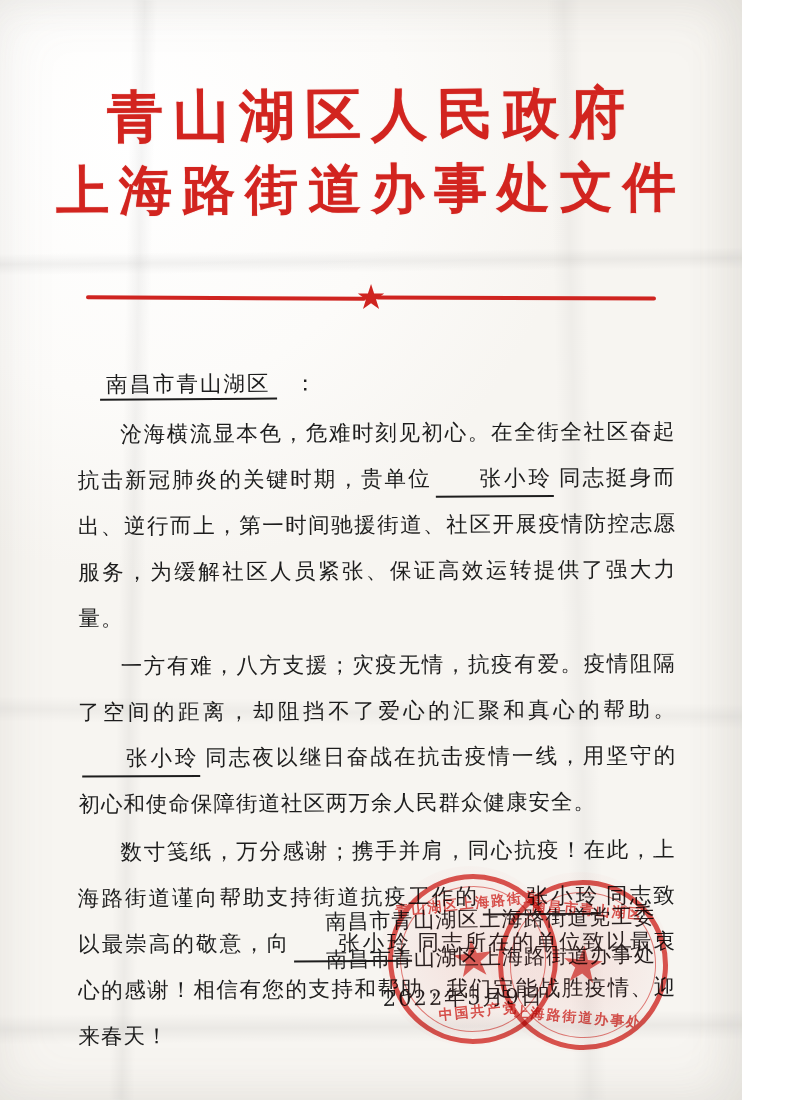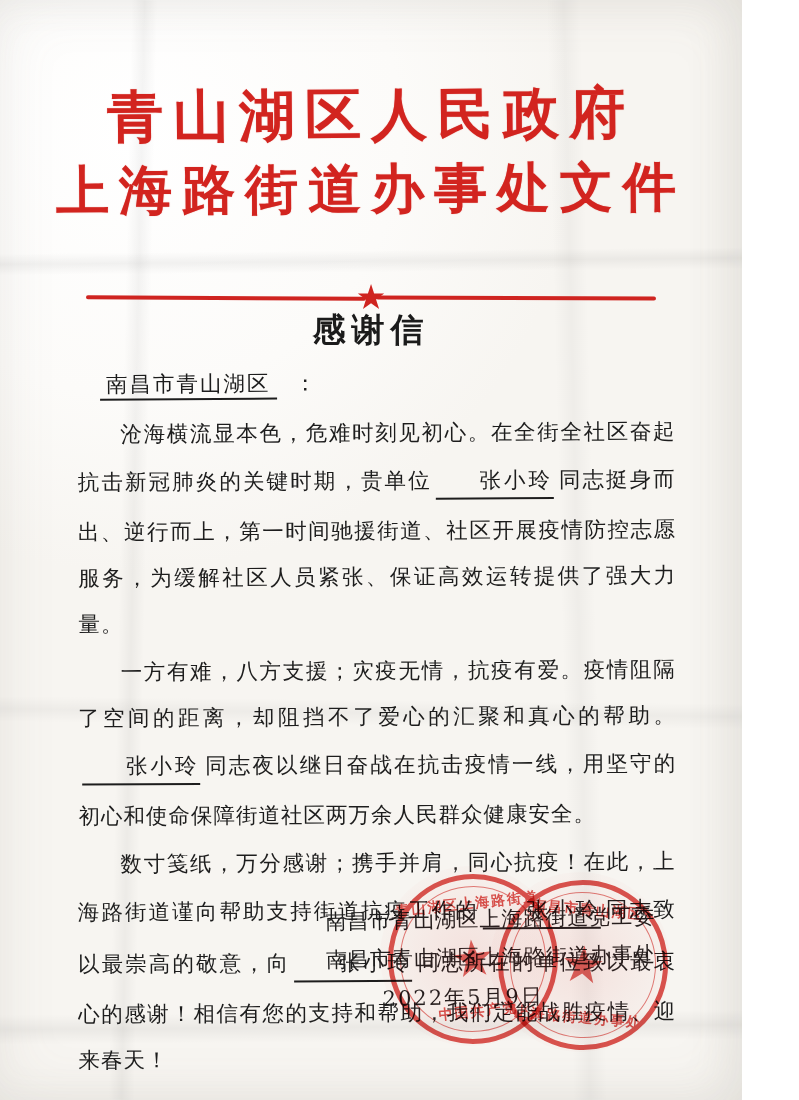--- a/index.html
+++ b/index.html
@@ -146,21 +146,21 @@
     transform: rotate(-0.3deg);
   }
   p.para + p.para { margin-top: 2px; }
   .fill {
     display: inline-block;
     min-width: 118px;
     text-align: center;
     border-bottom: 2px solid #1d1d1d;
     line-height: 34px;
     letter-spacing: 3px;
-    margin: 8px 4px;
+    margin: 0 4px;
   }
 
   
   .sign-block {
     position: absolute;
     right: 86px;
     top: 900px;
     text-align: left;
     font-size: 21px;
     line-height: 38px;
@@ -242,21 +242,20 @@
     <div class="line1">青山湖区人民政府</div>
     <div class="line2">上海路街道办事处文件</div>
   </div>
 
   <div class="rule-wrap">
     <div class="rule-line left"></div>
     <div class="star">★</div>
     <div class="rule-line right"></div>
   </div>
 
-  <div class="doc-title">感谢信</div>
 
   <div class="body-area">
 
     <div class="salutation">
       <span class="name">南昌市青山湖区</span><span class="colon">：</span>
     </div>
 
     <p class="para">
       <span>沧海横流显本色，危难时刻见初心。在全街全社区奋起抗击新冠肺炎的关键时期，贵单位</span><span class="fill">张小玲</span><span>同志挺身而出、逆行而上，第一时间驰援街道、社区开展疫情防控志愿服务，为缓解社区人员紧张、保证高效运转提供了强大力量。</span>
     </p>

